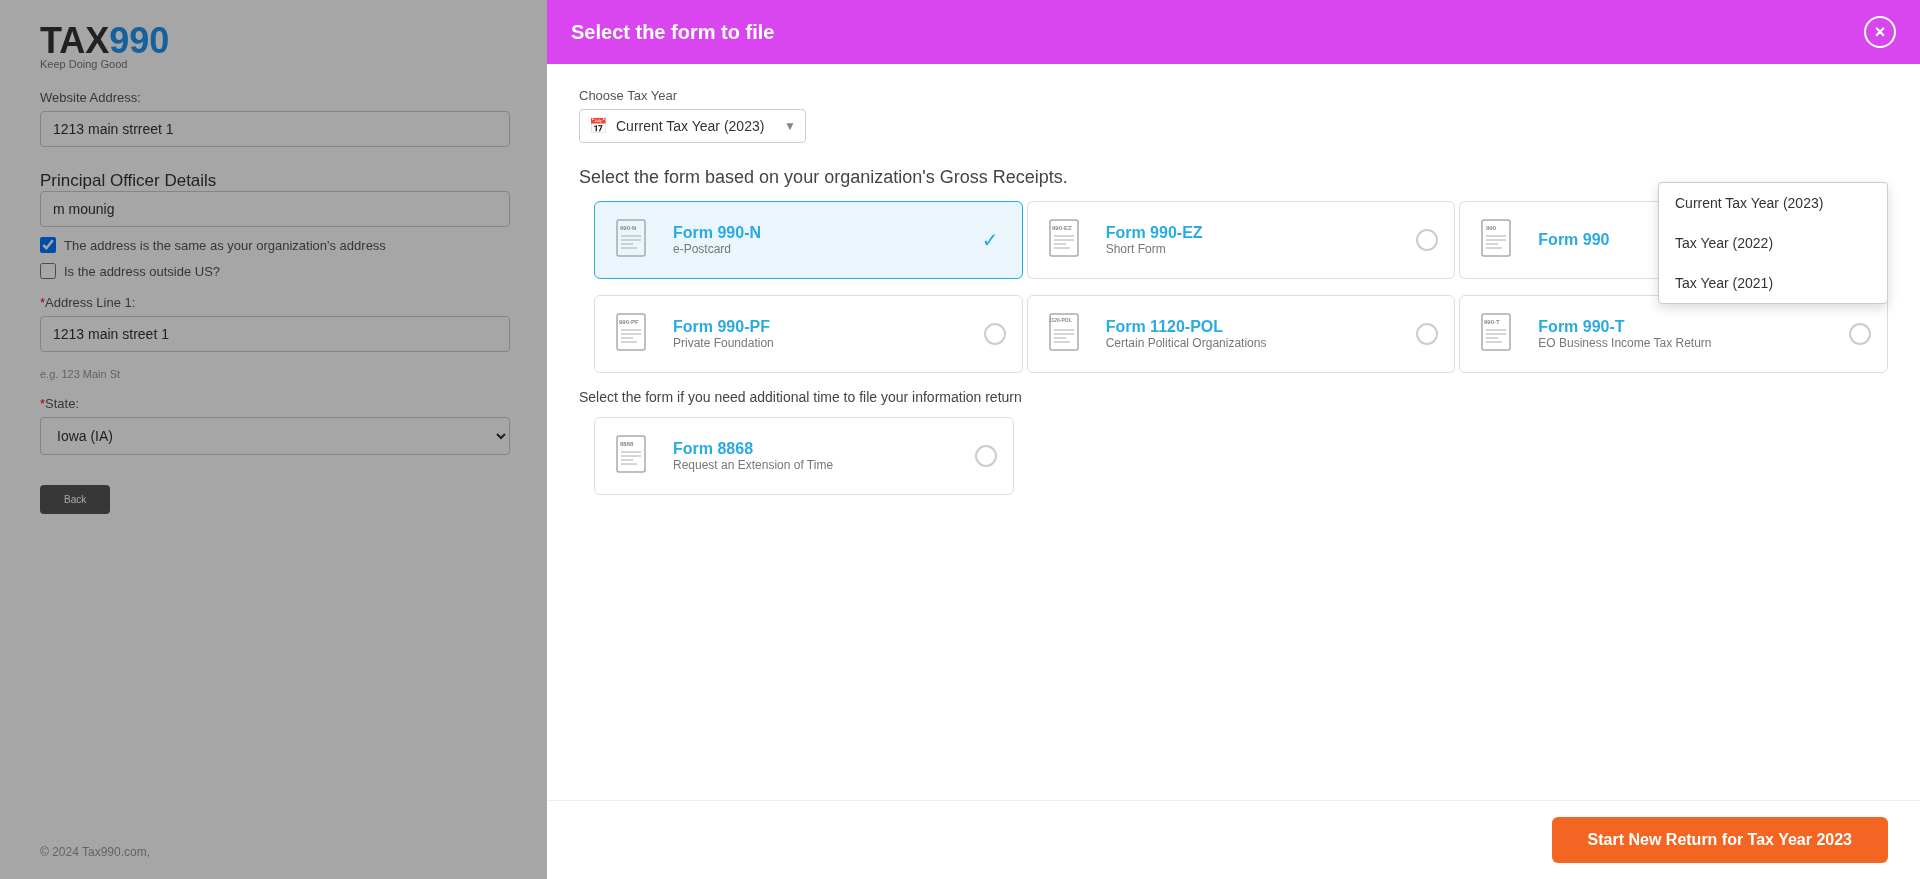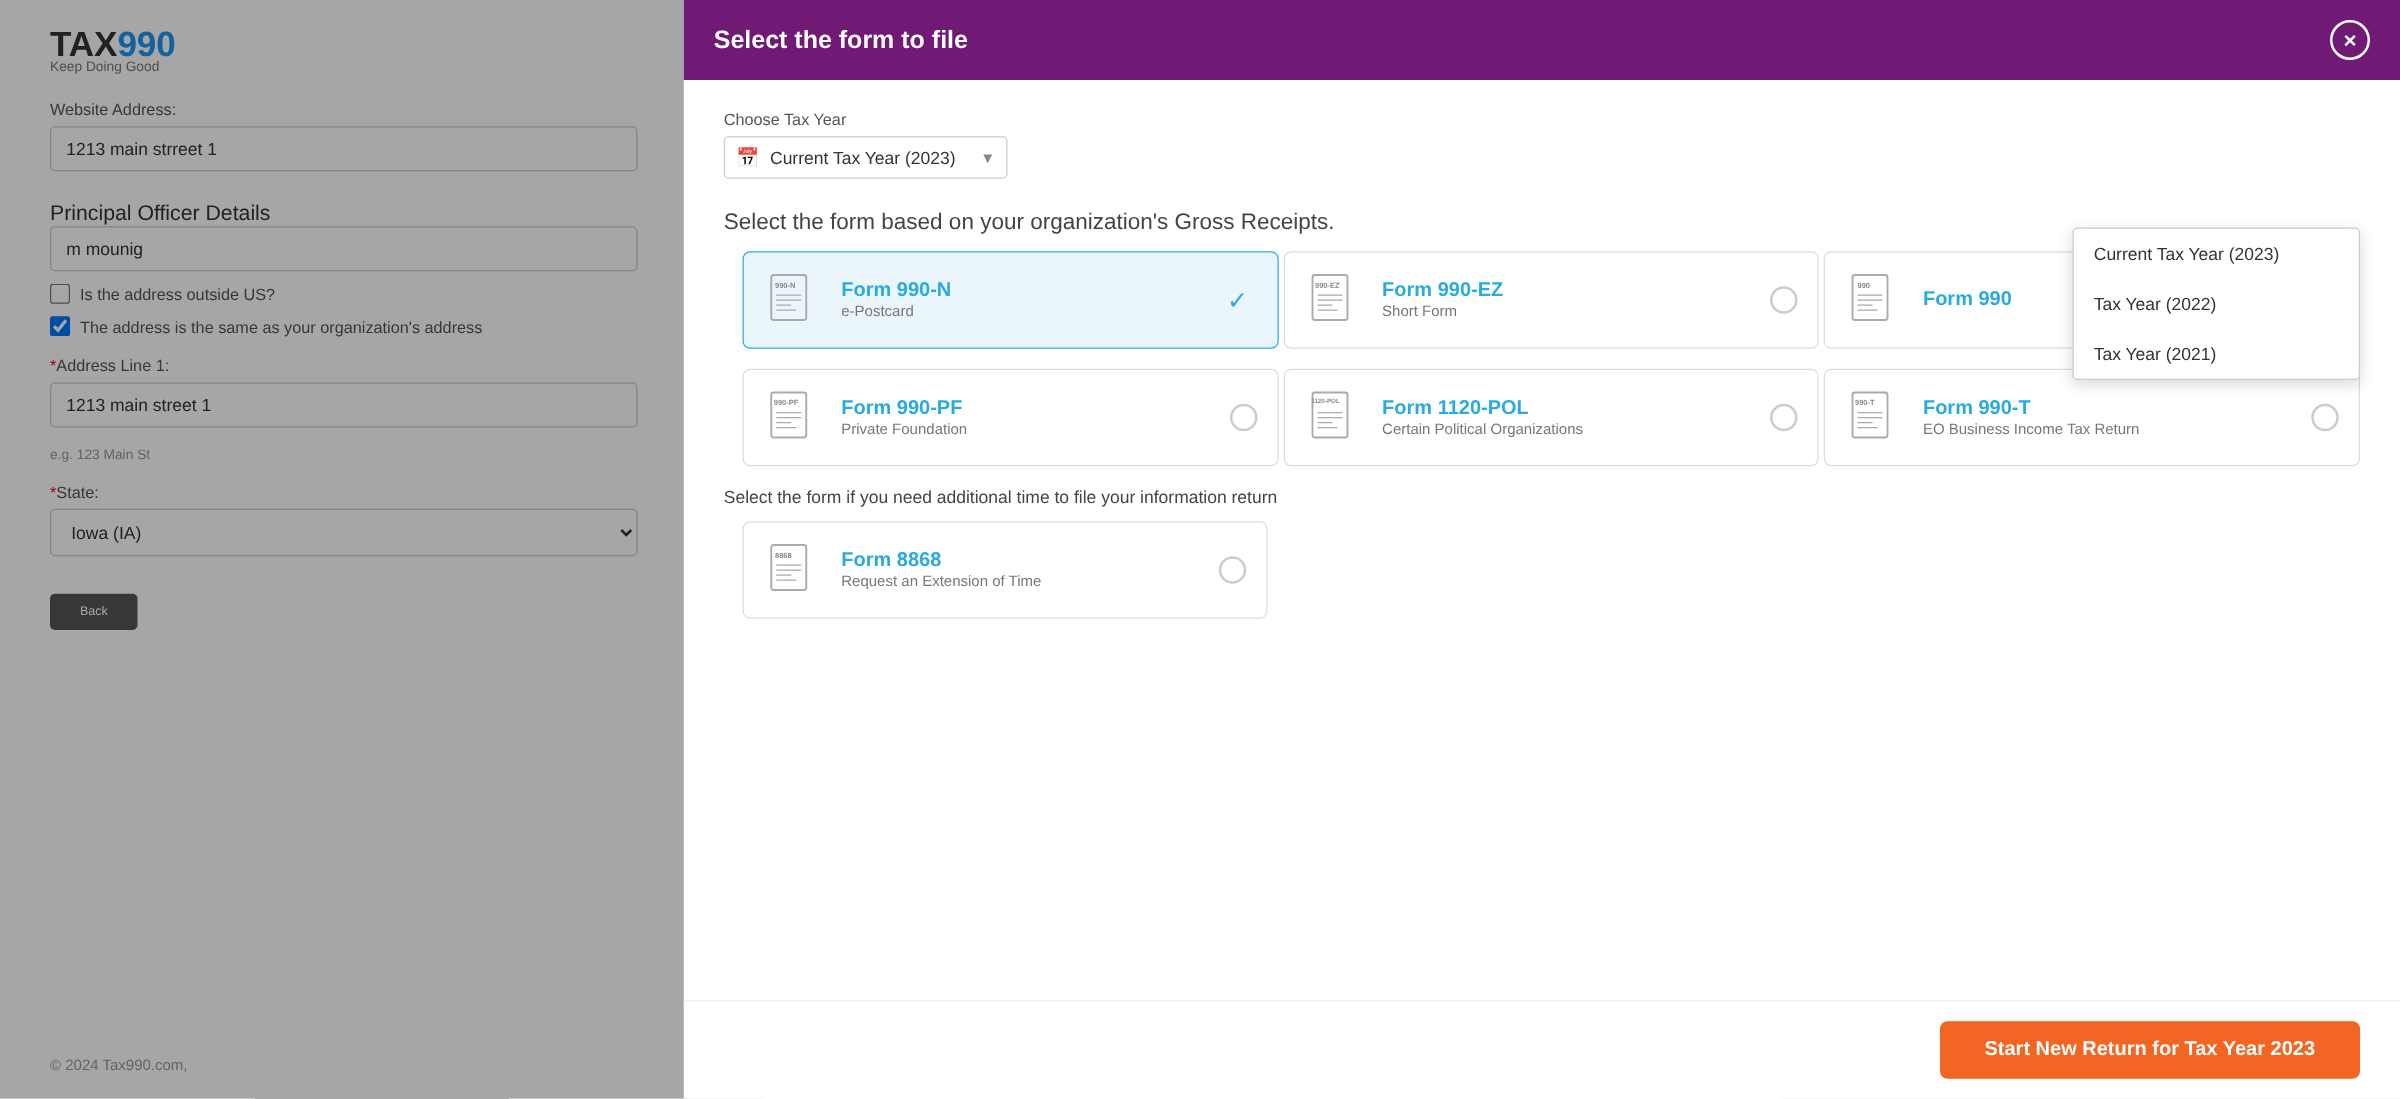--- a/index.html
+++ b/index.html
@@ -14,21 +14,21 @@
       background: #fff;
       padding: 20px 40px;
     }
 
     .logo {
       display: flex;
       flex-direction: column;
       margin-bottom: 20px;
     }
     .logo-text {
-      font-size: 28px;
+      font-size: 36px;
       font-weight: bold;
       color: #333;
     }
     .logo-tax { color: #333; }
     .logo-990 { color: #2196F3; }
     .logo-tagline {
       font-size: 11px;
       color: #777;
       margin-top: -4px;
     }
@@ -117,21 +117,21 @@
       left: 547px;
       width: 1373px;
       height: 879px;
       background: #fff;
       z-index: 10;
       display: flex;
       flex-direction: column;
     }
 
     .modal-header {
-      background: #701a75;
+      background: #d946ef;
       padding: 16px 24px;
       display: flex;
       align-items: center;
       justify-content: space-between;
       flex-shrink: 0;
     }
     .modal-header-title {
       color: #fff;
       font-size: 20px;
       font-weight: bold;
@@ -372,26 +372,26 @@
   </div>
 
   <div class="field-label">Website Address:</div>
   <input class="text-input" value="1213 main strreet 1" style="">
 
   <div class="section-title">Principal Officer Details</div>
 
   <input class="text-input" value="m mounig" style="">
 
   <div class="checkbox-row">
+    <input type="checkbox" checked="" style="">
+    <label>The address is the same as your organization's address</label>
+  </div>
+  <div class="checkbox-row">
     <input type="checkbox" style="">
     <label>Is the address outside US?</label>
-  </div>
-  <div class="checkbox-row">
-    <input type="checkbox" checked="" style="">
-    <label>The address is the same as your organization's address</label>
   </div>
 
   <div class="field-label"><span class="required">*</span>Address Line 1:</div>
   <input class="text-input" value="1213 main street 1" style="">
   <div class="hint-text">e.g. 123 Main St</div>
 
   <div class="field-label"><span class="required">*</span>State:</div>
   <select class="select-input">
     <option>Iowa (IA)</option>
   </select>

